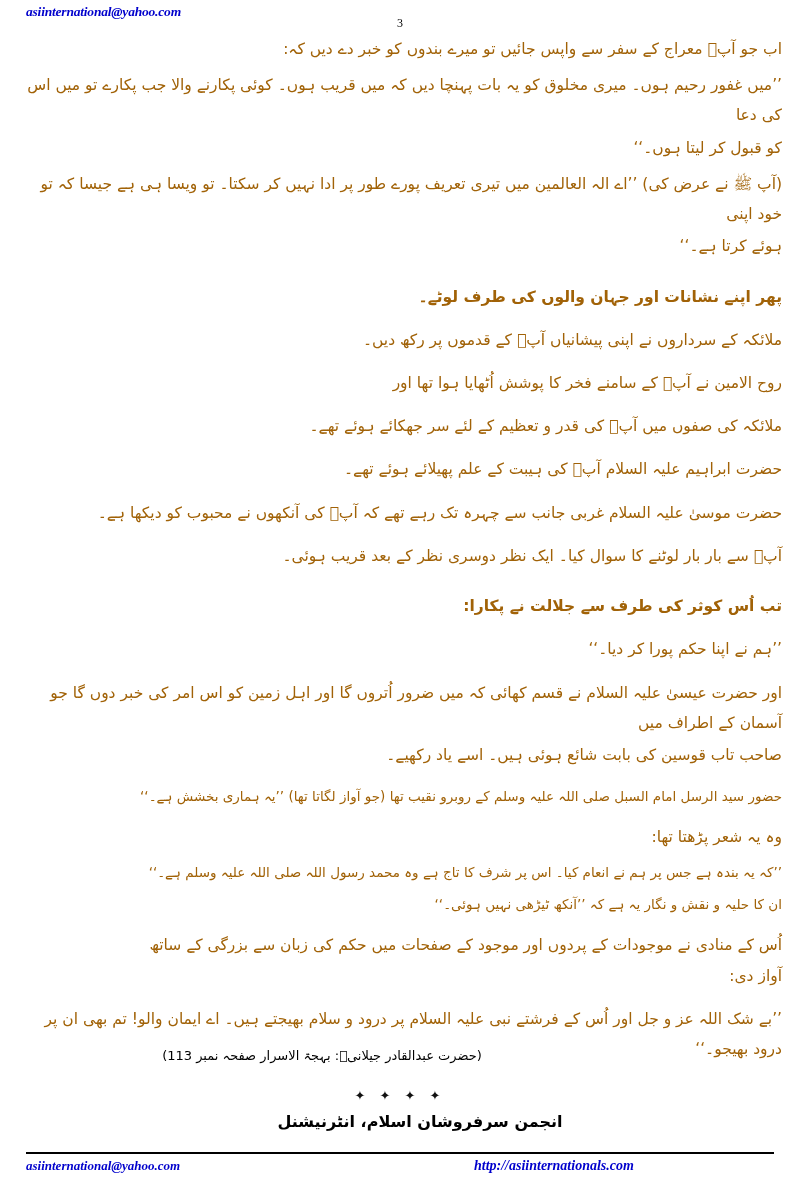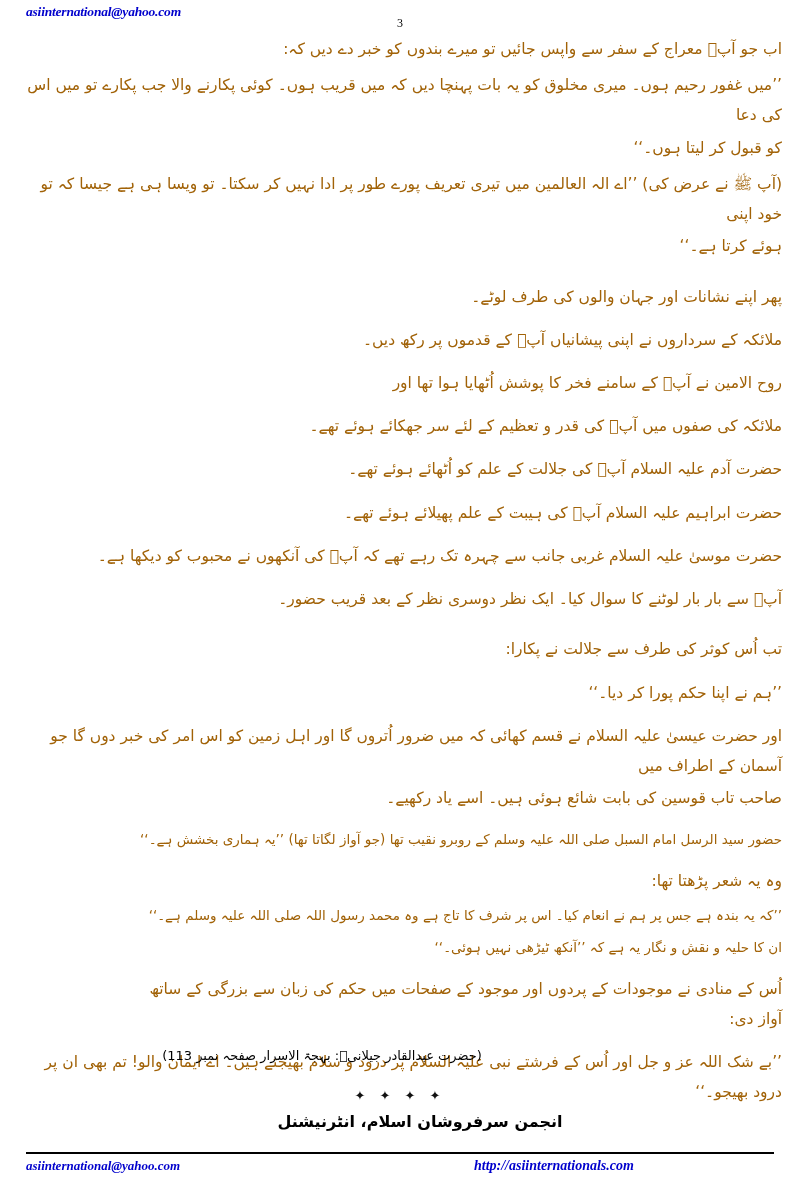--- a/index.html
+++ b/index.html
@@ -70,21 +70,21 @@
   }
 
   
   .sz-main   { font-size: 15.5px; }
   .sz-small  { font-size: 13.5px; }
 
   .blk { margin: 0 0 2px 0; }
 
   .gap-s  { margin-top: 6px; }
   .gap-m  { margin-top: 13px; }
-  .gap-l  { margin-top: 20px; }
+  .gap-l  { margin-top: 20px; font-weight: bold; }
   .ind-1   { padding-left: 110px; }
   .ind-2   { padding-left: 160px; }
   .ind-3   { padding-left: 235px; }
   .ind-4   { padding-left: 300px; }
   .ind-full{ padding-left: 0px; }
 
   
   .citation {
     position: absolute;
     top: 1048px;
@@ -189,27 +189,26 @@
     <div class="urdu-line sz-main blk ind-4">ہوئے کرتا ہے۔‘‘</div>
 
     <div class="urdu-line sz-main blk gap-l ind-2">پھر اپنے نشانات اور جہان والوں کی طرف لوٹے۔</div>
 
     <div class="urdu-line sz-main blk gap-m ind-1">ملائکہ کے سرداروں نے اپنی پیشانیاں آپؐ کے قدموں پر رکھ دیں۔</div>
 
     <div class="urdu-line sz-main blk gap-m ind-1">روح الامین نے آپؐ کے سامنے فخر کا پوشش اُٹھایا ہوا تھا اور</div>
 
     <div class="urdu-line sz-main blk gap-m ind-1">ملائکہ کی صفوں میں آپؐ کی قدر و تعظیم کے لئے سر جھکائے ہوئے تھے۔</div>
 
-    <div class="urdu-line sz-main blk gap-m ind-1">حضرت آدم علیہ السلام آپؐ کی جلالت کے علم کو اُٹھائے ہوئے تھے۔</div>
 
     <div class="urdu-line sz-main blk gap-m ind-1">حضرت ابراہیم علیہ السلام آپؐ کی ہیبت کے علم پھیلائے ہوئے تھے۔</div>
 
     <div class="urdu-line sz-main blk gap-m ind-full">حضرت موسیٰ علیہ السلام غربی جانب سے چہرہ تک رہے تھے کہ آپؐ کی آنکھوں نے محبوب کو دیکھا ہے۔</div>
 
-    <div class="urdu-line sz-main blk gap-m ind-2">آپؐ سے بار بار لوٹنے کا سوال کیا۔ ایک نظر دوسری نظر کے بعد قریب حضور۔</div>
+    <div class="urdu-line sz-main blk gap-m ind-2">آپؐ سے بار بار لوٹنے کا سوال کیا۔ ایک نظر دوسری نظر کے بعد قریب ہوئی۔</div>
 
     <div class="urdu-line sz-main blk gap-l ind-2">تب اُس کوثر کی طرف سے جلالت نے پکارا:</div>
 
     <div class="urdu-line sz-main blk gap-m ind-3">’’ہم نے اپنا حکم پورا کر دیا۔‘‘</div>
 
     <div class="urdu-line sz-main blk gap-m ind-full">اور حضرت عیسیٰ علیہ السلام نے قسم کھائی کہ میں ضرور اُتروں گا اور اہل زمین کو اس امر کی خبر دوں گا جو آسمان کے اطراف میں</div>
 
     <div class="urdu-line sz-main blk ind-2">صاحب تاب قوسین کی بابت شائع ہوئی ہیں۔ اسے یاد رکھیے۔</div>
 
     <div class="urdu-line sz-small blk gap-m ind-1">حضور سید الرسل امام السبل صلی اللہ علیہ وسلم کے روبرو نقیب تھا (جو آواز لگاتا تھا) ’’یہ ہماری بخشش ہے۔‘‘</div>

